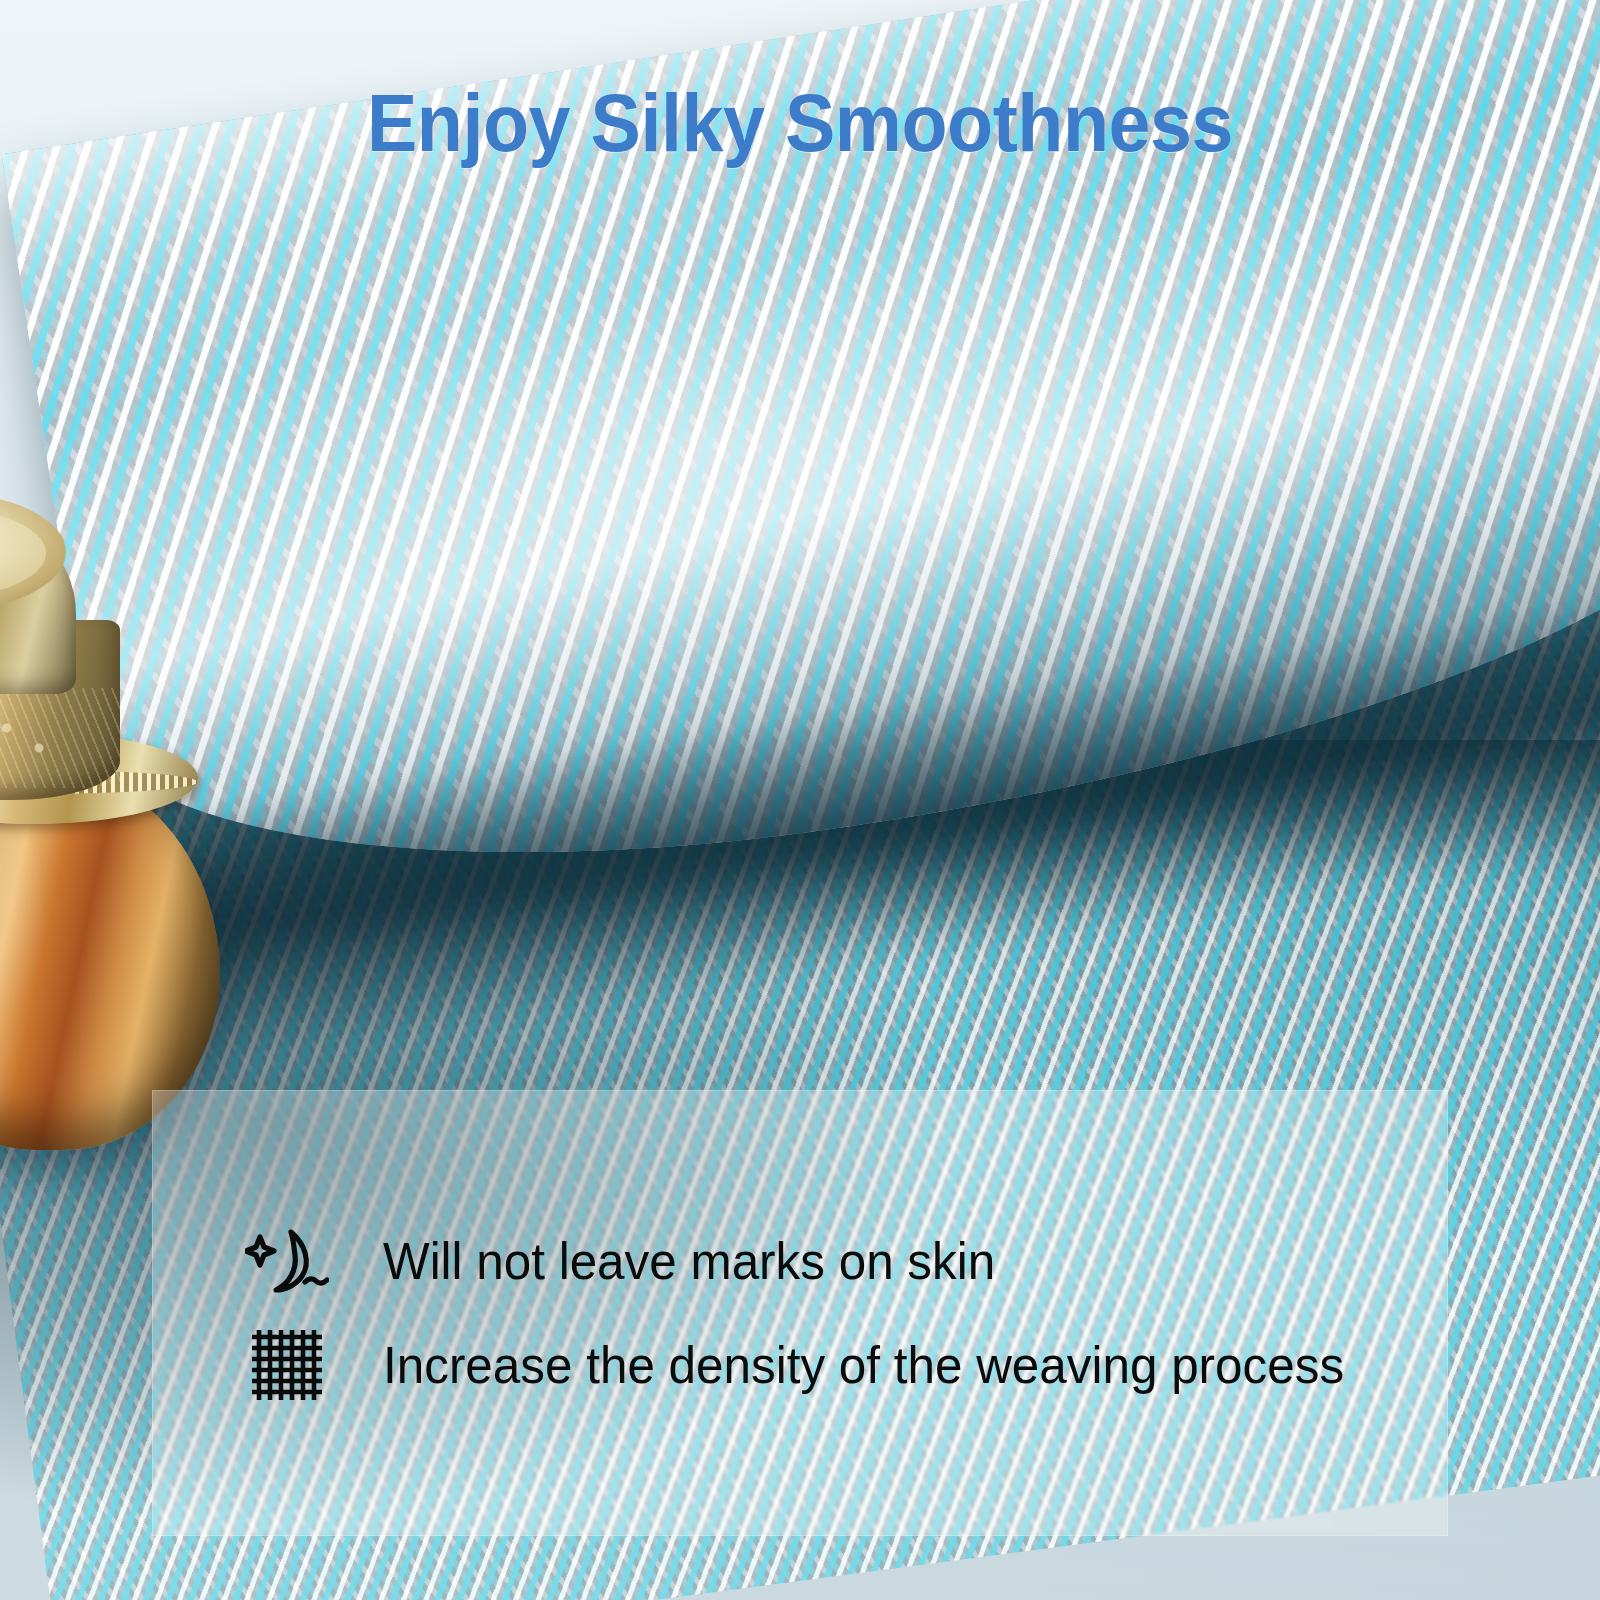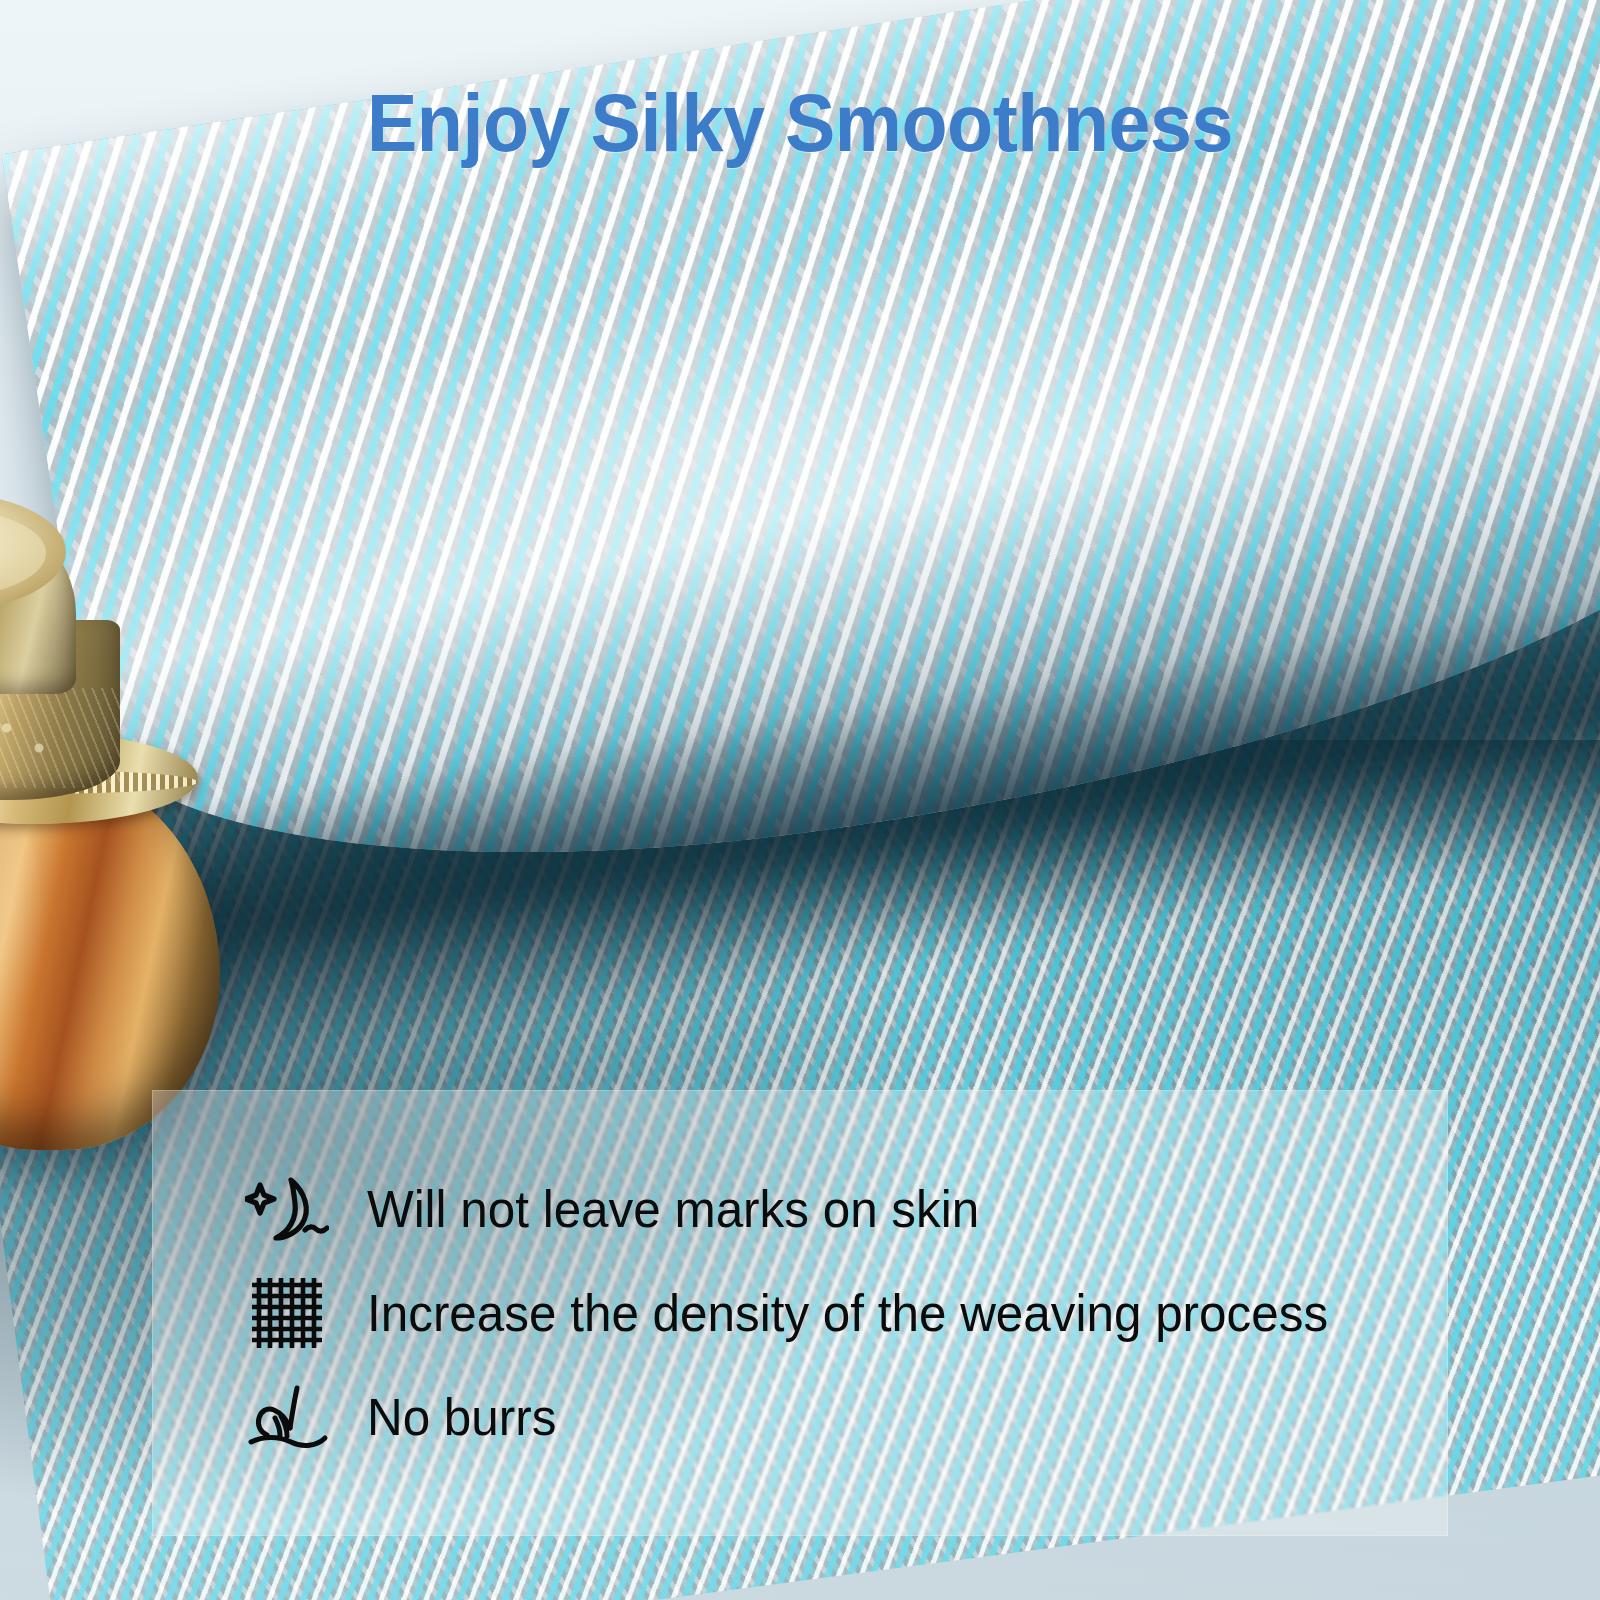--- a/index.html
+++ b/index.html
@@ -209,21 +209,21 @@
     border:1px solid rgba(255,255,255,.22);
     display:flex;
     flex-direction:column;
     justify-content:center;
     gap:8px;
     padding:18px 0 18px 90px;
   }
   .feature-row{
     display:flex;
     align-items:center;
-    gap:36px;
+    gap:52px;
     height:96px;
   }
   .feature-icon{
     width:88px; height:78px;
     flex:0 0 88px;
     display:flex; align-items:center; justify-content:center;
   }
   .feature-icon svg{ display:block; }
   .feature-label{
     font-size:52px;
@@ -294,28 +294,16 @@
           <line x1="2" y1="20" x2="72" y2="20"></line>
           <line x1="2" y1="31" x2="72" y2="31"></line>
           <line x1="2" y1="42" x2="72" y2="42"></line>
           <line x1="2" y1="53" x2="72" y2="53"></line>
           <line x1="2" y1="64" x2="72" y2="64"></line>
         </svg>
       </span>
       <span class="feature-label">Increase the density of the weaving process</span>
     </div>
 
-    <div class="feature-row">
-      <span class="feature-icon">
-        <svg width="84" height="74" viewBox="0 0 84 74" fill="none" stroke="#0b0b0b" stroke-width="5" stroke-linecap="round" stroke-linejoin="round">
-          <path d="M52 8 C49 22 47 36 45 48"></path>
-          <path d="M45 48 C42 40 36 33 29 30 C22 27 16 31 14 38 C12 45 15 52 22 55"></path>
-          <path d="M30 38 C33 44 35 50 35 55"></path>
-          <path d="M36 36 C40 43 42 50 42 56"></path>
-          <path d="M6 62 C18 56 34 56 46 62 C58 68 72 66 80 58"></path>
-        </svg>
-      </span>
-      <span class="feature-label">No burrs</span>
-    </div>
 
 
   </div>
 </div>
 
 </body></html>

